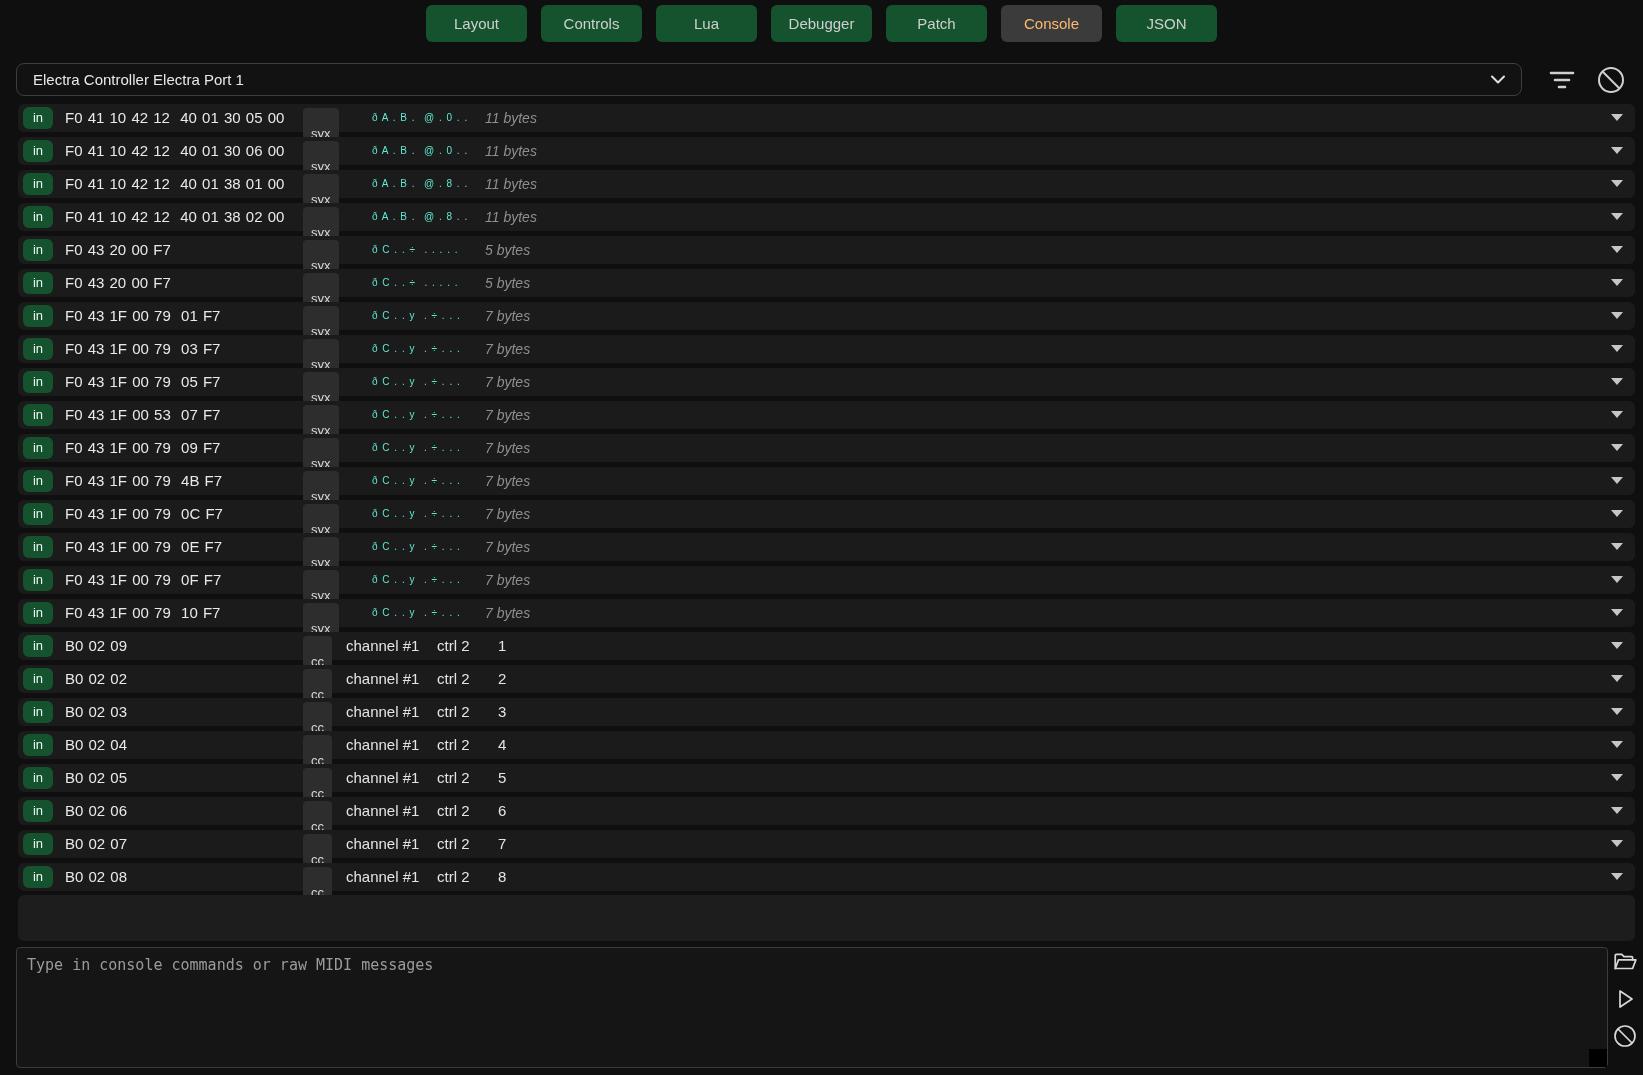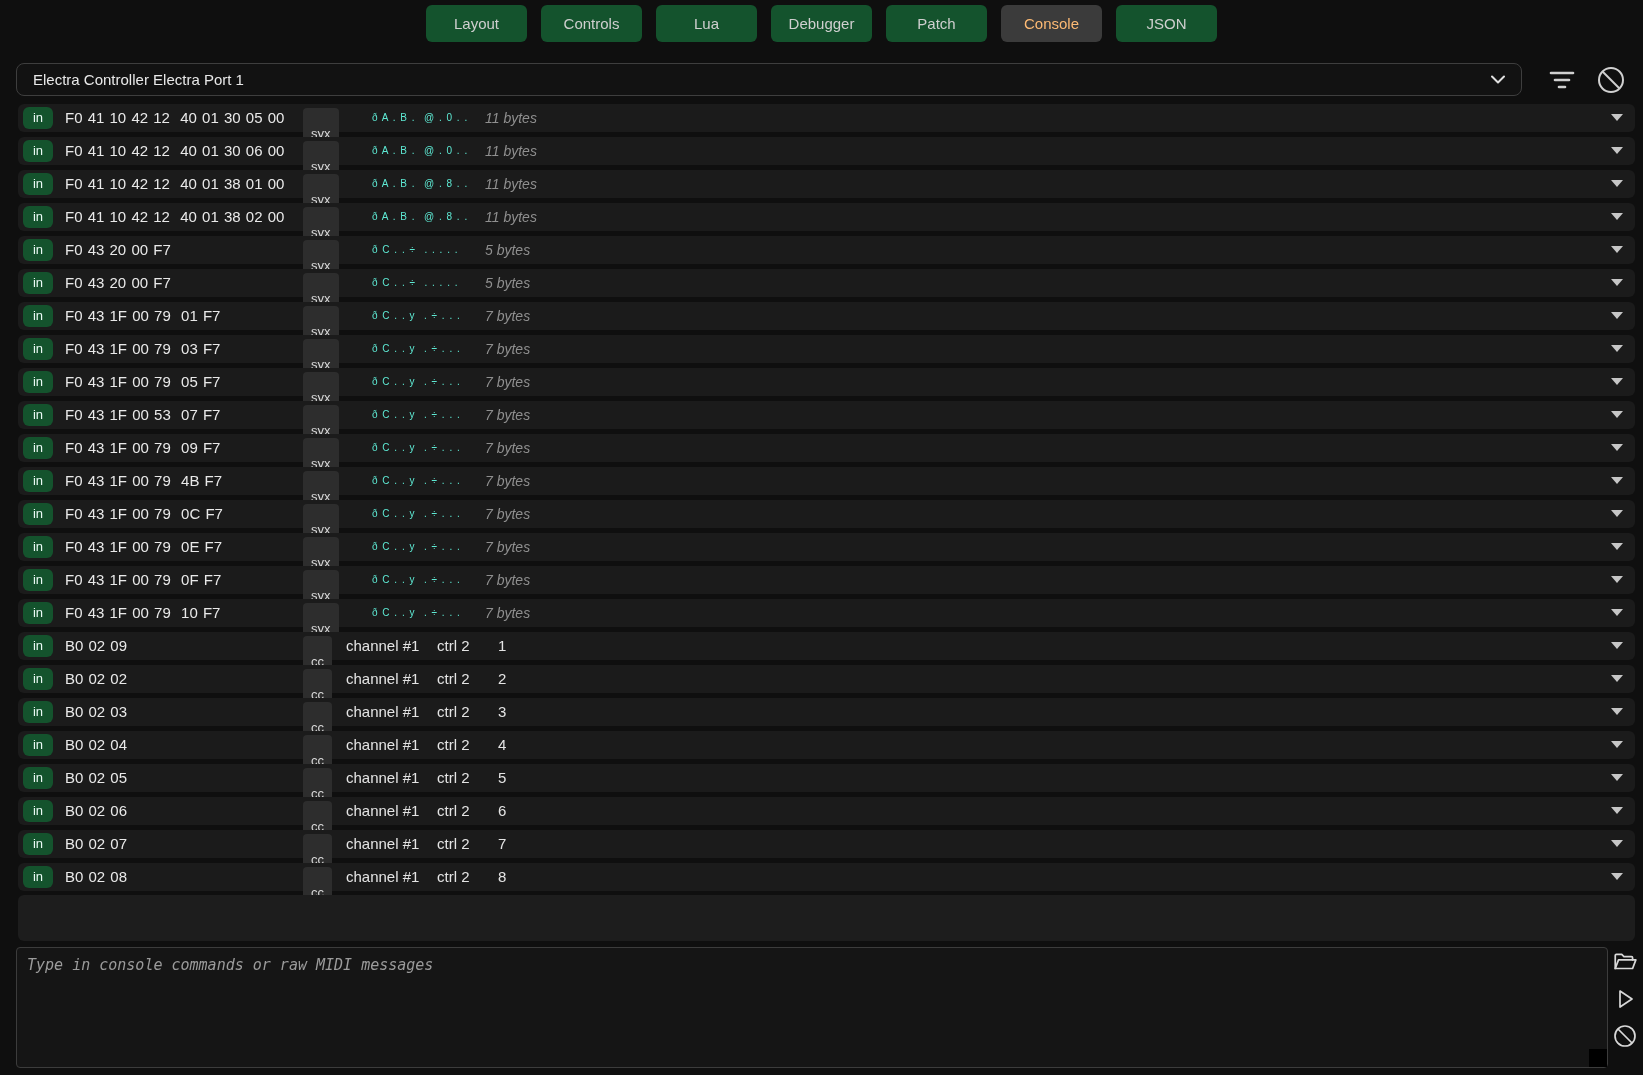--- a/index.html
+++ b/index.html
@@ -36,21 +36,21 @@
   .ctrl{left:419px;color:#e4e4e4;font-size:15px;}
   .value{left:480px;color:#e4e4e4;font-size:15px;}
   .chev{right:12px;top:0;height:28px;display:flex;align-items:center;}
 
   
   .empty-panel{position:absolute;top:895px;left:18px;width:1617px;height:46px;background:#1d1d1d;border-radius:6px;}
 
   
   .console-input{position:absolute;top:947px;left:16px;width:1592px;height:121px;box-sizing:border-box;
       background:#151515;border:1px solid #3c3c3c;border-radius:4px;resize:none;outline:none;
-      padding:8px 10px;color:#dddddd;font-family:"DejaVu Sans Mono",monospace;font-size:15px;font-style:italic;}
+      padding:8px 10px;color:#dddddd;font-family:"DejaVu Sans Mono",monospace;font-size:15px;}
   .console-input::placeholder{color:#9b9b9b;}
   .resize-handle{position:absolute;left:1589px;top:1049px;width:18px;height:18px;background:#000000;cursor:nwse-resize;}
   .side-icons{position:absolute;left:1610px;top:948px;width:30px;display:flex;flex-direction:column;gap:9px;align-items:center;}
   .side-icons .icon-btn{width:28px;height:28px;}
 </style>
 </head>
 <body>
 
 <div class="page">
 

